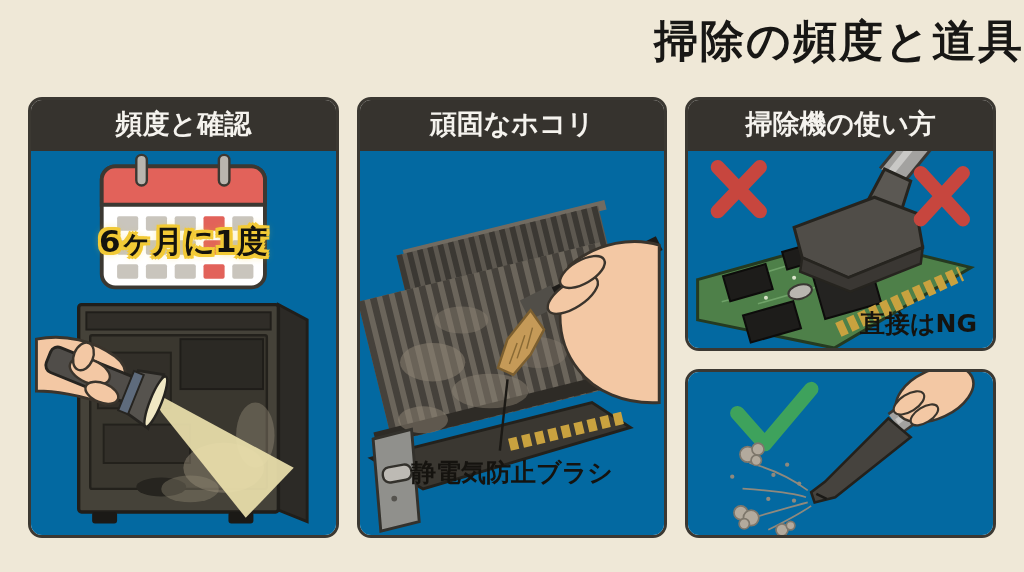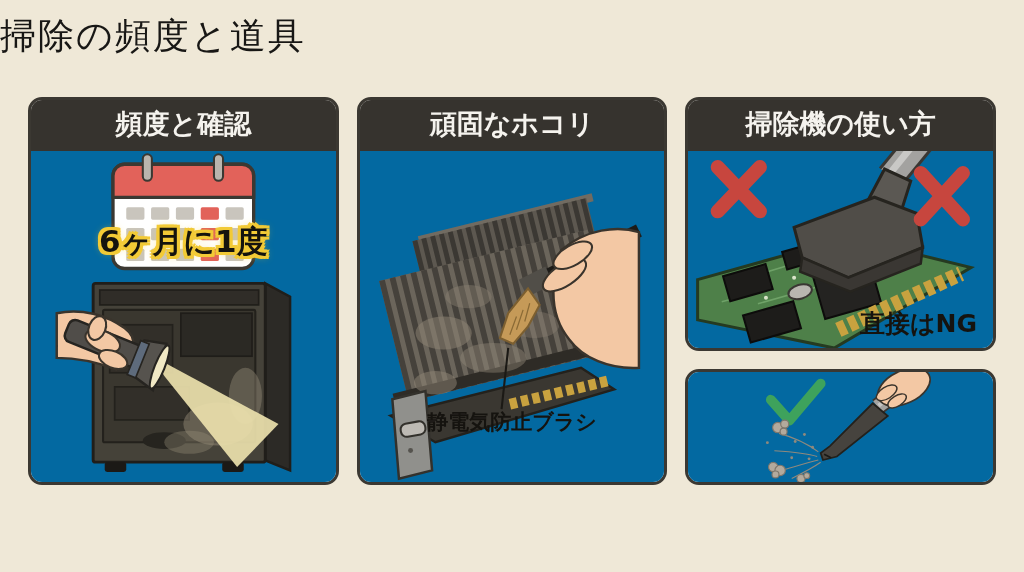--- a/index.html
+++ b/index.html
@@ -2,26 +2,26 @@
 <html><head>
 <meta charset="utf-8">
 <style>
   html,body{margin:0;padding:0;}
   .stage{
     position:relative;width:1024px;height:572px;overflow:hidden;
     background:#efe8d7;
     font-family:"DejaVu Sans","Liberation Sans",sans-serif;
   }
   .title{
-    position:absolute;top:12px;left:0;right:0;text-align:left;
-    font-size:36px;font-weight:400;color:#181715;letter-spacing:2px;
+    position:absolute;top:12px;left:0;right:0;text-align:right;
+    font-size:44px;font-weight:700;color:#181715;letter-spacing:2px;
   }
   .panels{
-    position:absolute;top:97px;left:28px;width:968px;height:388px;
-    display:flex;gap:18px;
+    position:absolute;top:97px;left:28px;width:968px;height:441px;
+    display:flex;gap:18px;justify-content:flex-end;
   }
   .panel{flex:1;display:flex;flex-direction:column;min-width:0;}
   .panel-box{
     border:3px solid #3b3832;border-radius:14px;overflow:hidden;
     background:#fdfdfa;display:flex;flex-direction:column;
   }
   .panel-box.grow{flex:1;}
   .panel-header{
     background:#36332e;color:#f5f3ee;text-align:center;
     font-size:27px;font-weight:700;padding:6px 0 9px;flex:none;
@@ -34,21 +34,21 @@
     position:absolute;top:70px;left:0;right:0;text-align:center;
     font-size:31px;font-weight:800;color:#14130e;white-space:nowrap;
     text-shadow:
       -3px -3px 0 #f2ca36, 0 -3px 0 #f2ca36, 3px -3px 0 #f2ca36,
       -3px 0 0 #f2ca36, 3px 0 0 #f2ca36,
       -3px 3px 0 #f2ca36, 0 3px 0 #f2ca36, 3px 3px 0 #f2ca36,
       0 0 9px rgba(242,202,54,.95);
   }
   .caption-center{
     position:absolute;bottom:46px;left:0;right:0;text-align:center;
-    font-size:21px;font-weight:800;color:#15130f;white-space:nowrap;
+    font-size:25px;font-weight:800;color:#15130f;white-space:nowrap;
   }
   .corner-label{
     position:absolute;right:16px;bottom:8px;
     font-size:25px;font-weight:700;color:#15130f;white-space:nowrap;
   }
 </style>
 </head>
 <body>
 
 <div class="stage">

